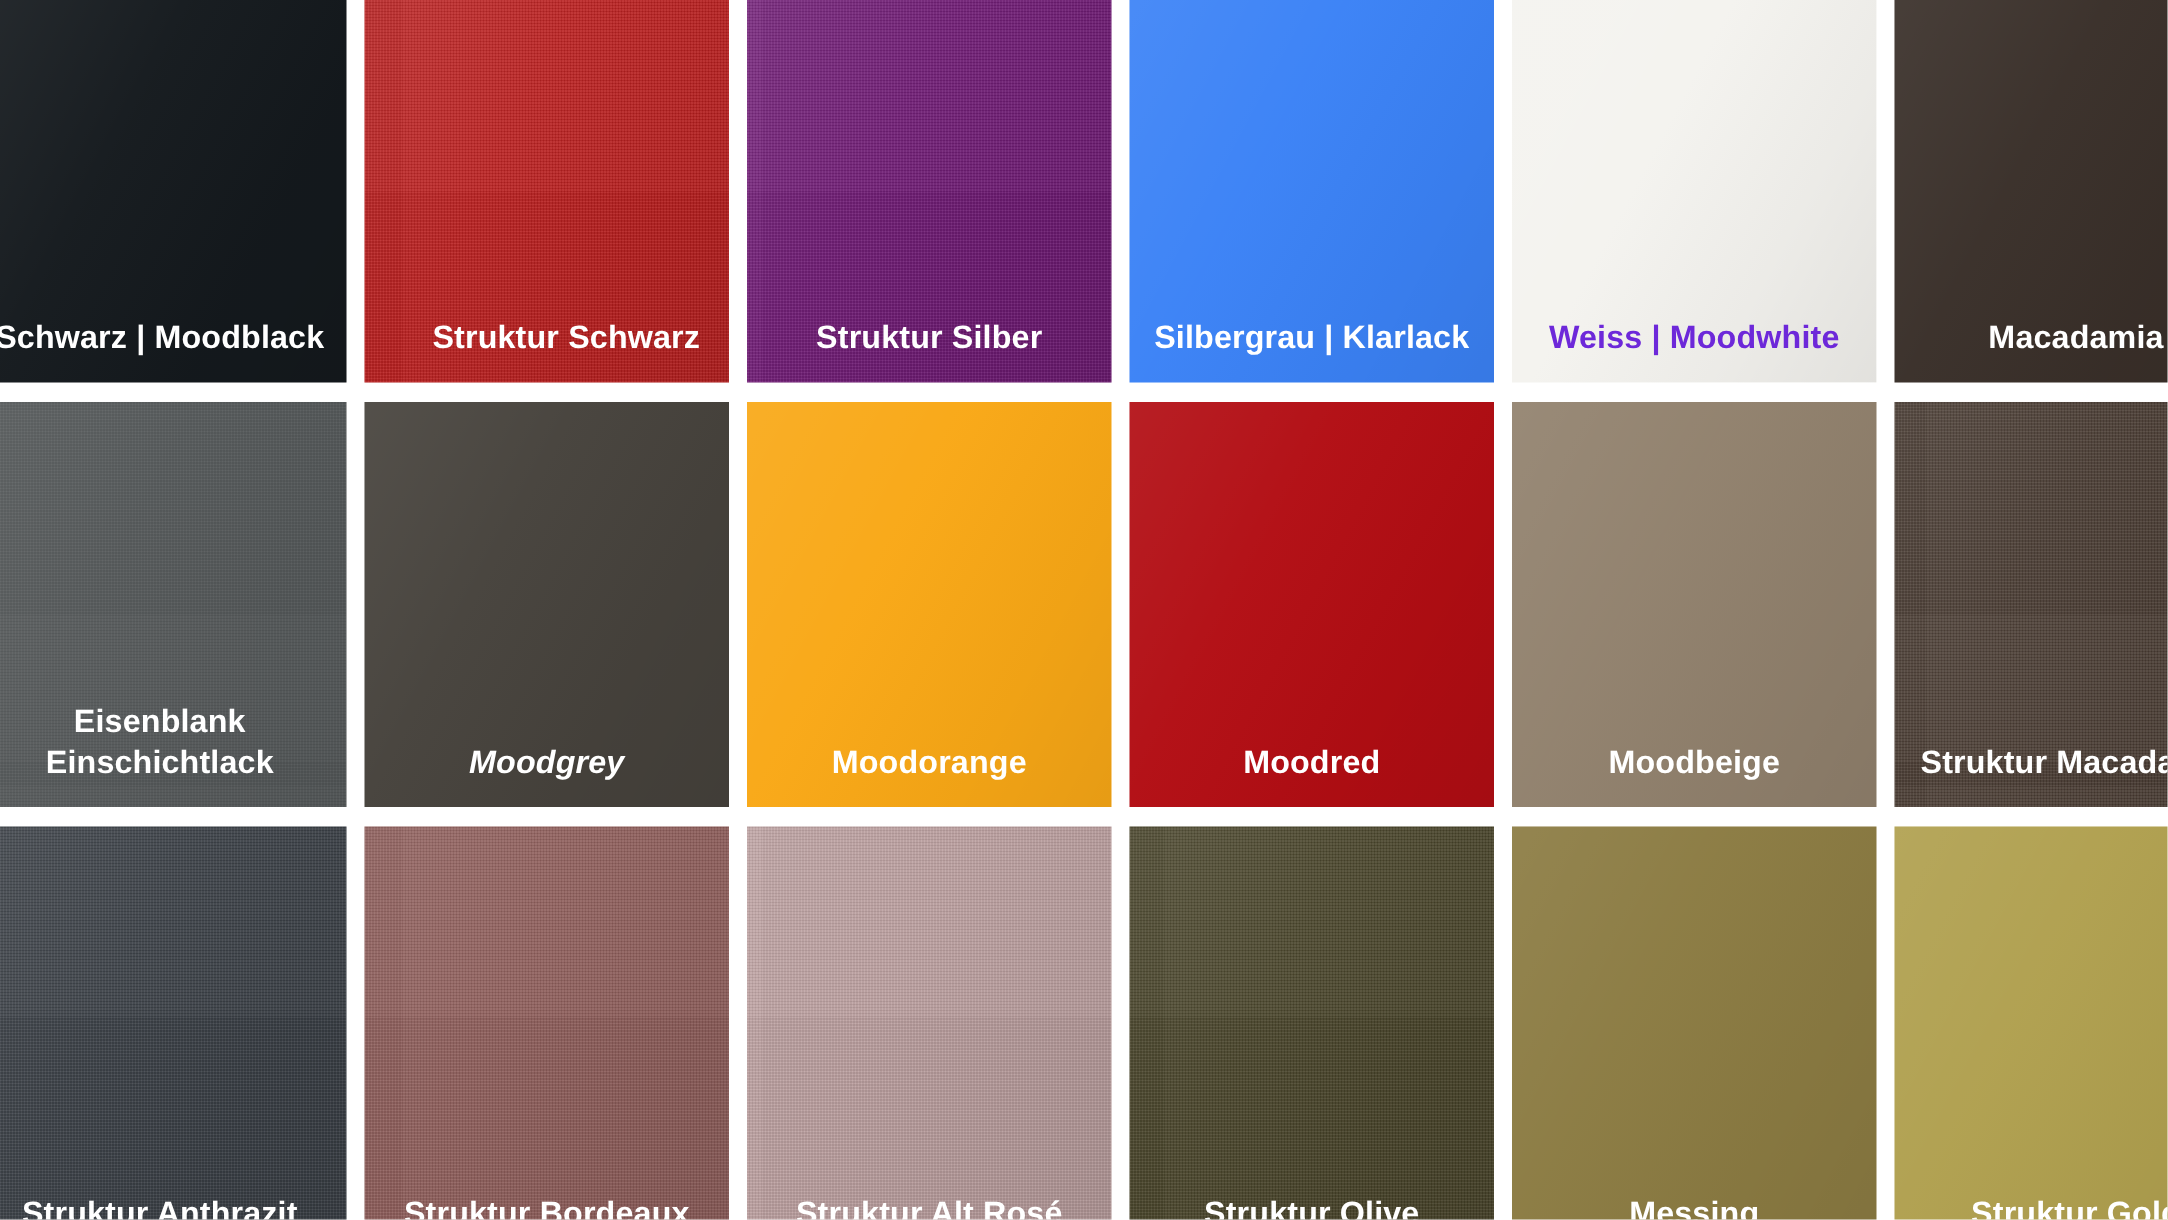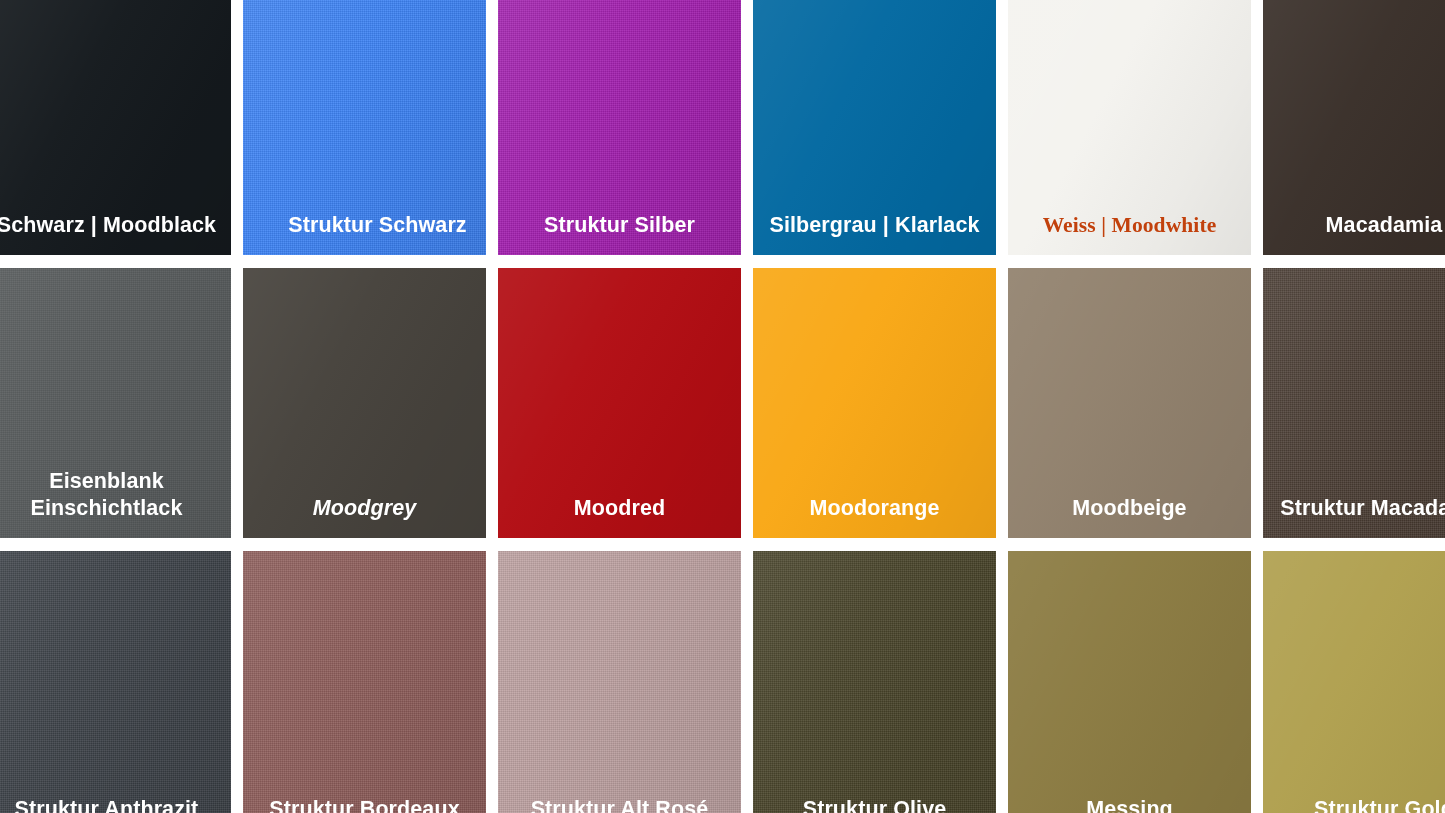--- a/index.html
+++ b/index.html
@@ -66,46 +66,46 @@
     box-sizing: border-box;
     text-align: center;
     font-size: 21.5px;
     font-weight: bold;
     line-height: 1.28;
     letter-spacing: .1px;
     padding: 0 6px 15px 6px;
     white-space: pre-line;
     color: #ffffff;
   }
-  .swatch-label.dark-text { color: #c2410c; font-family: Liberation Serif, serif; }
+  .swatch-label.dark-text { color: #6d28d9; }
 
   
   .col-bleed { margin-left: -14px; }
   .col-bleed .swatch-label { padding-left: 2px; }
 </style>
 </head>
 <body>
 
 <div class="palette-grid">
     <div class="swatch col-bleed" style="background: rgb(20, 25, 29);">
       <span class="grain"></span>
       <span class="sheen"></span>
       <div class="swatch-label">Schwarz | Moodblack</div>
     </div>
-    <div class="swatch textured" style="background: #3b82f6; padding-left: 26px;">
+    <div class="swatch textured" style="background: #b91c1c; padding-left: 26px;">
       <span class="grain"></span>
       <span class="sheen"></span>
       <div class="swatch-label">Struktur Schwarz</div>
     </div>
-    <div class="swatch textured" style="background: #a21caf;">
+    <div class="swatch textured" style="background: #701a75;">
       <span class="grain"></span>
       <span class="sheen"></span>
       <div class="swatch-label">Struktur Silber</div>
     </div>
-    <div class="swatch" style="background: #0369a1;">
+    <div class="swatch" style="background: #3b82f6;">
       <span class="grain"></span>
       <span class="sheen"></span>
       <div class="swatch-label">Silbergrau | Klarlack</div>
     </div>
     <div class="swatch" style="background: rgb(244, 243, 239);">
       <span class="grain"></span>
       <span class="sheen"></span>
       <div class="swatch-label dark-text">Weiss | Moodwhite</div>
     </div>
     <div class="swatch" style="background: rgb(57, 47, 41);">
@@ -117,29 +117,29 @@
       <span class="grain"></span>
       <span class="sheen"></span>
       <div class="swatch-label">Eisenblank
 Einschichtlack</div>
     </div>
     <div class="swatch" style="background: rgb(70, 66, 60); font-style: italic;">
       <span class="grain"></span>
       <span class="sheen"></span>
       <div class="swatch-label">Moodgrey</div>
     </div>
+    <div class="swatch" style="background: rgb(249, 168, 22);">
+      <span class="grain"></span>
+      <span class="sheen"></span>
+      <div class="swatch-label">Moodorange</div>
+    </div>
     <div class="swatch" style="background: rgb(178, 13, 19);">
       <span class="grain"></span>
       <span class="sheen"></span>
       <div class="swatch-label">Moodred</div>
-    </div>
-    <div class="swatch" style="background: rgb(249, 168, 22);">
-      <span class="grain"></span>
-      <span class="sheen"></span>
-      <div class="swatch-label">Moodorange</div>
     </div>
     <div class="swatch" style="background: rgb(145, 129, 109); align-items: flex-end;">
       <span class="grain"></span>
       <span class="sheen"></span>
       <div class="swatch-label">Moodbeige</div>
     </div>
     <div class="swatch textured" style="background: rgb(74, 60, 51);">
       <span class="grain"></span>
       <span class="sheen"></span>
       <div class="swatch-label">Struktur Macadamia</div>

